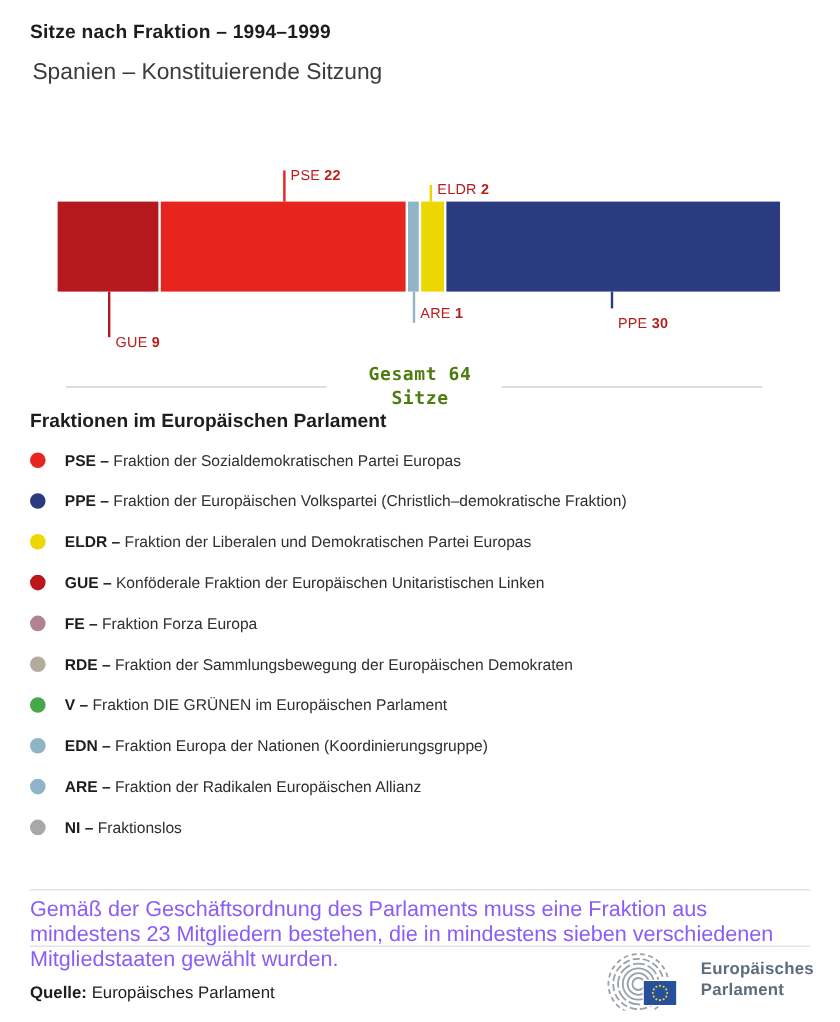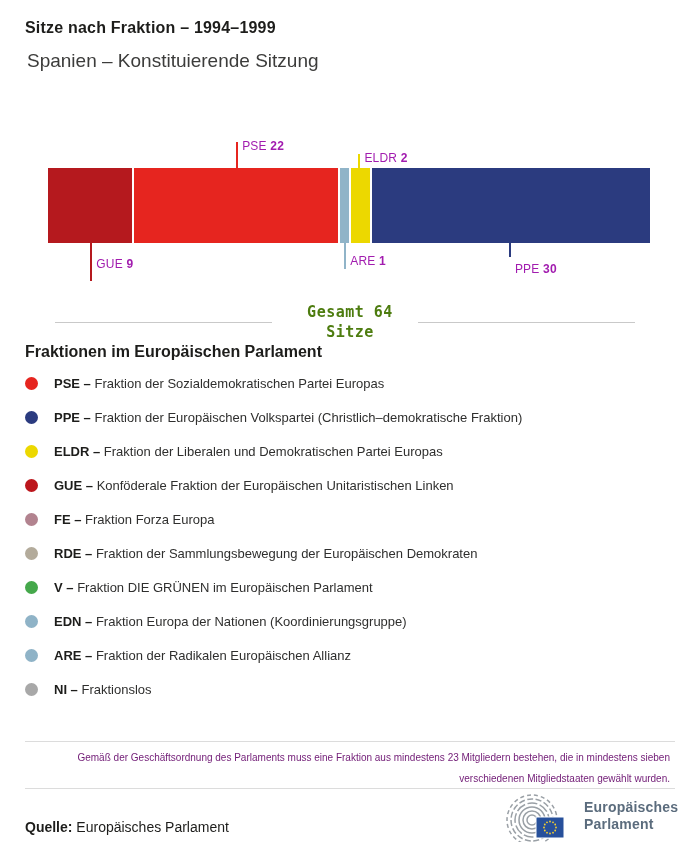--- a/index.html
+++ b/index.html
@@ -8,21 +8,21 @@
     font-family:"Liberation Sans", sans-serif; color:#1d1d1b; overflow:hidden;
   }
   .title { position:absolute; left:25px; top:19px; font-size:16px; font-weight:700; letter-spacing:.2px; }
   .subtitle { position:absolute; left:27px; top:50px; font-size:19px; font-weight:400; color:#3c3c3b; }
 
   .chart { position:absolute; left:48px; top:130px; width:602px; height:165px; }
   .seat-bar { position:absolute; left:0; top:38px; width:100%; height:75px; display:flex; gap:2px; background:#fff; }
   .seg { height:100%; }
   .callout { position:absolute; width:0; }
   .callout-line { position:absolute; left:0; top:0; width:2px; height:100%; }
-  .callout-label { position:absolute; left:6px; font-size:12px; white-space:nowrap; color:#a21caf; letter-spacing:.2px; }
+  .callout-label { position:absolute; left:6px; font-size:12px; white-space:nowrap; color:#b91c1c; letter-spacing:.2px; }
   .callout-label b { font-weight:700; }
 
   .total-line { position:absolute; top:322px; height:0; border-top:1px solid #c9c9c9; width:217px; }
   .total-line.left  { left:55px; }
   .total-line.right { left:418px; }
   .total-text {
     position:absolute; top:302px; left:0; width:100%; text-align:center;
     font-family:"DejaVu Sans Mono", monospace; font-weight:700; font-size:15px;
     line-height:20px; color:#4d7c0f; letter-spacing:.5px;
   }
@@ -30,21 +30,21 @@
   .legend-heading { position:absolute; left:25px; top:343px; font-size:16px; font-weight:700; }
   .legend { position:absolute; left:25px; top:366px; width:655px; }
   .legend-row { display:flex; align-items:center; height:34px; }
   .dot { width:13px; height:13px; border-radius:50%; flex:0 0 13px; }
   .legend-text { margin-left:16px; font-size:13px; color:#2f2f2e; }
   .legend-text b { font-weight:700; color:#1d1d1b; }
 
   .rule { position:absolute; left:25px; width:650px; height:0; border-top:1px solid #dcdcdc; }
   .rule.r1 { top:741px; }
   .rule.r2 { top:788px; }
-  .footnote { position:absolute; left:25px; top:747px; width:645px; font-size:10px; line-height:21px; color:#701a75;text-align:right; }
+  .footnote { position:absolute; left:25px; top:747px; width:645px; font-size:18px; line-height:21px; color:#8b5cf6; }
   .source { position:absolute; left:25px; top:819px; font-size:14px; color:#1d1d1b; }
   .source b { font-weight:700; }
 
   .logo { position:absolute; left:505px; top:790px; display:flex; align-items:center; }
   .logo-text { margin-left:7px; font-size:14px; font-weight:700; color:#5b6c7d; line-height:17px; letter-spacing:.2px; }
 </style>
 </head>
 <body>
 
 <div class="page">
@@ -56,21 +56,21 @@
     <div class="seat-bar">
         <div class="seg" style="flex-grow: 9; background: rgb(181, 25, 30);"></div>
         <div class="seg" style="flex-grow: 22; background: rgb(230, 37, 31);"></div>
         <div class="seg" style="flex-grow: 1; background: rgb(144, 180, 200);"></div>
         <div class="seg" style="flex-grow: 2; background: rgb(236, 216, 0);"></div>
         <div class="seg" style="flex-grow: 30; background: rgb(43, 59, 127);"></div>
       </div>
 
   <div class="callout" style="left: 7.03125%; height: 38px; top: 113px;">
         <div class="callout-line" style="background: rgb(181, 25, 30);"></div>
-        <div class="callout-label" style="top: 14px;"><span>GUE </span><b>9</b></div>
+        <div class="callout-label" style="top: 35px;"><span>GUE </span><b>9</b></div>
       </div>
       <div class="callout" style="left: 31.25%; height: 26px; top: 12px;">
         <div class="callout-line" style="background: rgb(230, 37, 31);"></div>
         <div class="callout-label" style="top: -3px;"><span>PSE </span><b>22</b></div>
       </div>
       <div class="callout" style="left: 49.2188%; height: 26px; top: 113px;">
         <div class="callout-line" style="background: rgb(144, 180, 200);"></div>
         <div class="callout-label" style="top: 11px;"><span>ARE </span><b>1</b></div>
       </div>
       <div class="callout" style="left: 51.5625%; height: 14px; top: 24px;">

